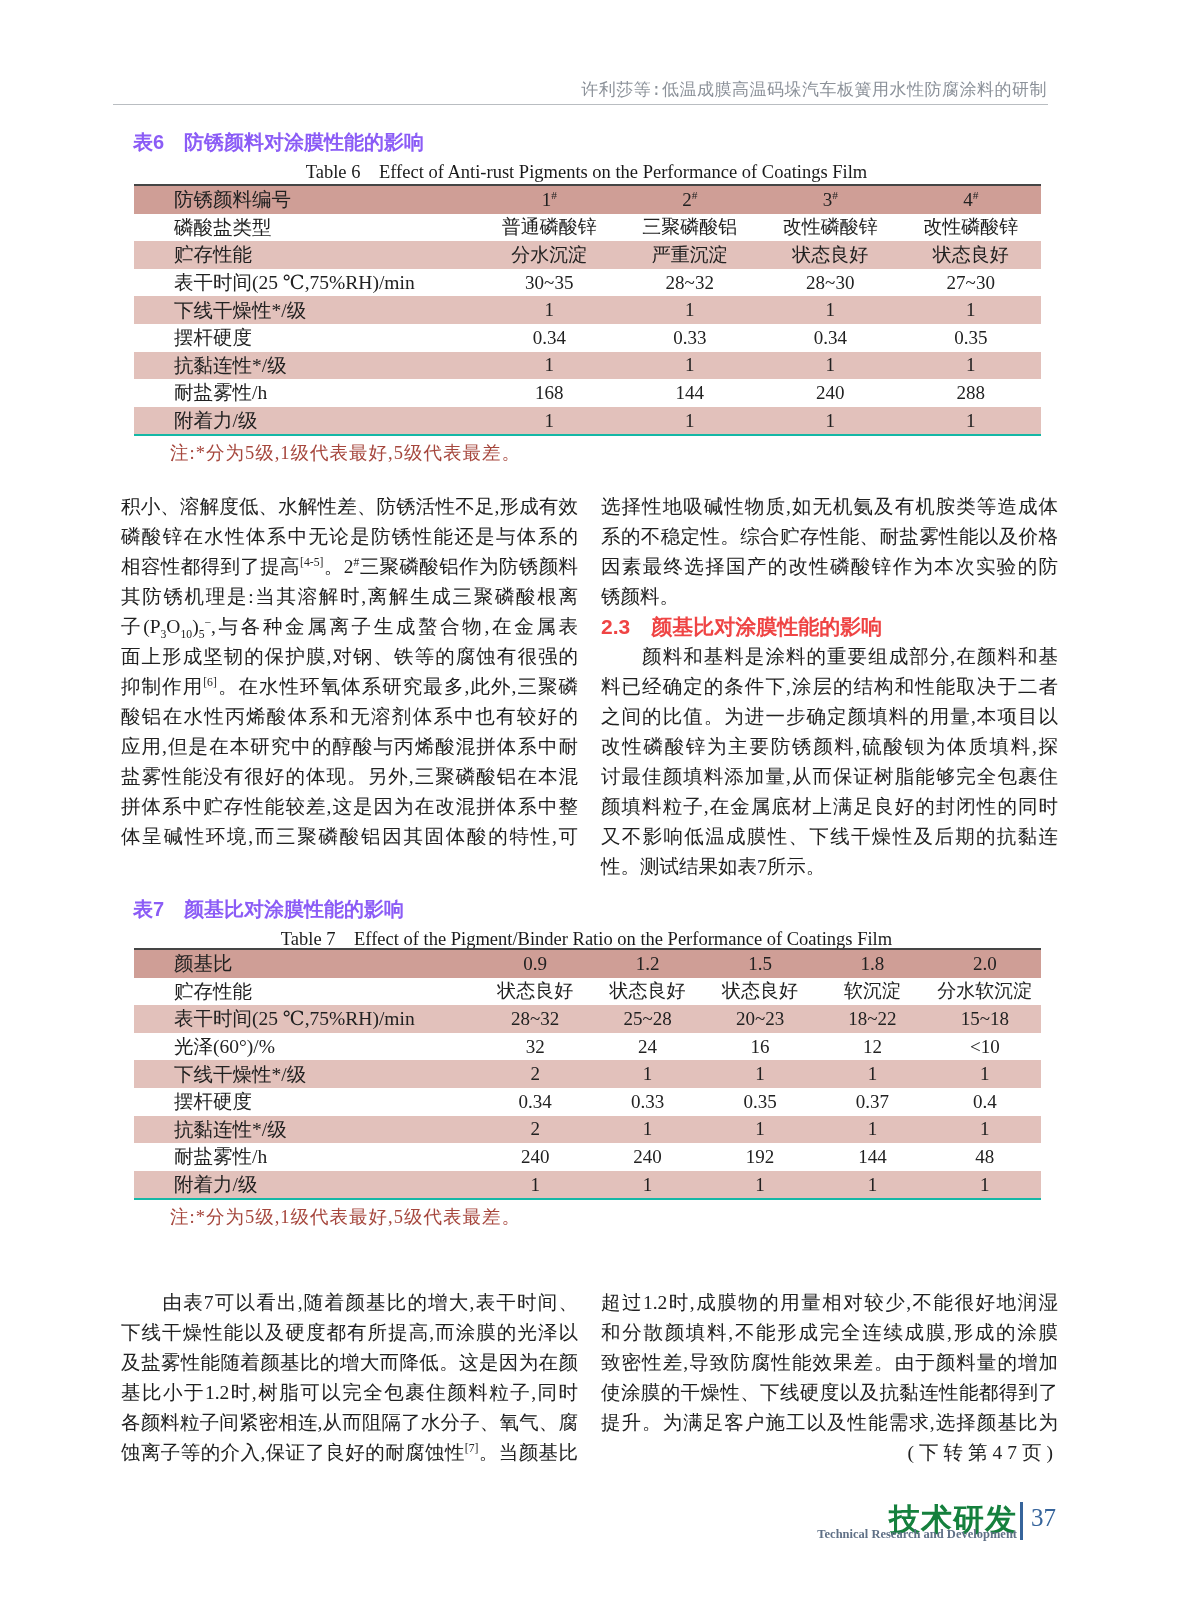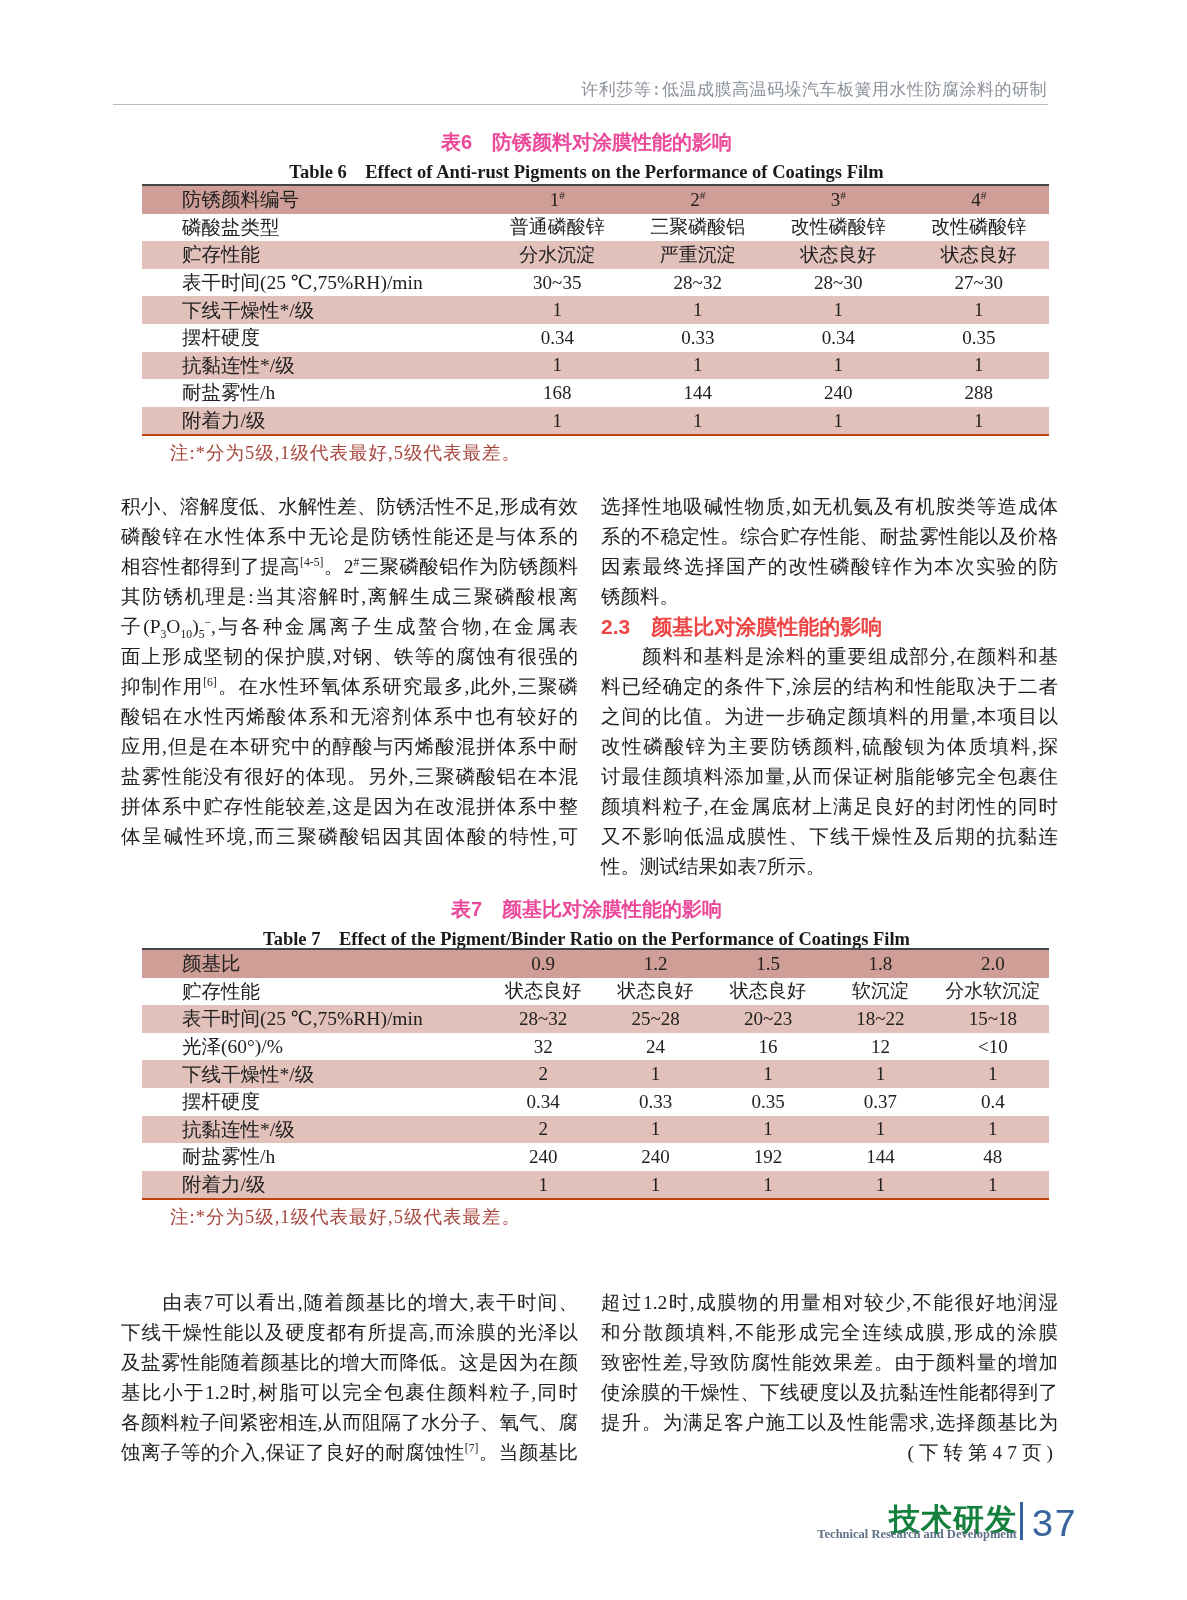--- a/index.html
+++ b/index.html
@@ -5,27 +5,27 @@
   html,body { margin:0; padding:0; background:#ffffff; }
   .page { position:relative; width:1187px; height:1600px; background:#ffffff; overflow:hidden;
           font-family:"Liberation Serif","DejaVu Serif",serif; color:#212121; }
 
   
   .runhead { position:absolute; top:78px; right:140px; font-size:17px; color:#8b9199;
              font-family:Liberation Mono, monospace; letter-spacing:0.5px; }
   .headrule { position:absolute; top:104px; left:113px; width:935px; height:1px; background:#b9bdc1; }
 
   
-  .cap-cn { position:absolute; left:133px; width:907px; text-align:center; font-weight:bold; font-size:20px;
-            font-family:"Liberation Sans","DejaVu Sans",sans-serif; color:#ec4899; }
-  .cap-en { position:absolute; left:133px; width:907px; text-align:center; font-weight:bold; font-size:18.5px;
+  .cap-cn { position:absolute; left:133px; width:907px; font-weight:bold; font-size:20px;
+            font-family:"Liberation Sans","DejaVu Sans",sans-serif; color:#8b5cf6; }
+  .cap-en { position:absolute; left:133px; width:907px; text-align:center; font-weight:normal; font-size:18.5px;
             font-family:"Liberation Serif","DejaVu Serif",serif; color:#1a1a1a; }
 
   
-  .dtable { position:absolute; left:142px; width:907px; border-top:2px solid #454545; border-bottom:2px solid #c2410c; }
+  .dtable { position:absolute; left:134px; width:907px; border-top:2px solid #454545; border-bottom:2px solid #14b8a6; }
   .trow  { display:flex; height:27.6px; align-items:center; }
   .tlabel{ width:345px; padding-left:40px; box-sizing:border-box; font-size:19.5px; white-space:nowrap; }
   .tcell { flex:1; text-align:center; font-size:19px; }
   .trow.hdr { background:#cf9e96; }
   .trow.alt { background:#e2c1bb; }
   sup { font-size:60%; line-height:0; vertical-align:super; }
   sub { font-size:60%; line-height:0; vertical-align:sub; }
 
   .tnote { position:absolute; left:170px; font-size:18.5px; color:#a6473d; letter-spacing:1px; }
 
@@ -37,22 +37,22 @@
   .line.cont { text-align-last:right; letter-spacing:5px; }
   .sec-head { height:30px; line-height:30px; font-size:21px; font-weight:bold; color:#ef4444;
               font-family:"Liberation Sans","DejaVu Sans",sans-serif; }
 
   
   .f-cn  { position:absolute; right:170px; top:1499px; font-size:31px; font-weight:bold; color:#15803d;
            font-family:"Liberation Sans","DejaVu Sans",sans-serif; letter-spacing:1px; }
   .f-en  { position:absolute; right:170px; top:1527px; font-size:12.5px; font-weight:bold; color:#5f7086;
            font-family:"Liberation Serif","DejaVu Serif",serif; }
   .f-bar { position:absolute; left:1020px; top:1502px; width:3px; height:38px; background:#36649b; }
-  .f-num { position:absolute; left:1031px; top:1504px; font-size:38px; color:#36649b;
-           font-family:Liberation Mono, monospace; }
+  .f-num { position:absolute; left:1031px; top:1504px; font-size:25px; color:#36649b;
+           font-family:Liberation Serif, serif; }
 </style>
 </head>
 <body>
 
 <div class="page">
 
   <div class="runhead">许利莎等:低温成膜高温码垛汽车板簧用水性防腐涂料的研制</div>
   <div class="headrule"></div>
 
   <div class="cap-cn" style="top:129px">表6　防锈颜料对涂膜性能的影响</div>

